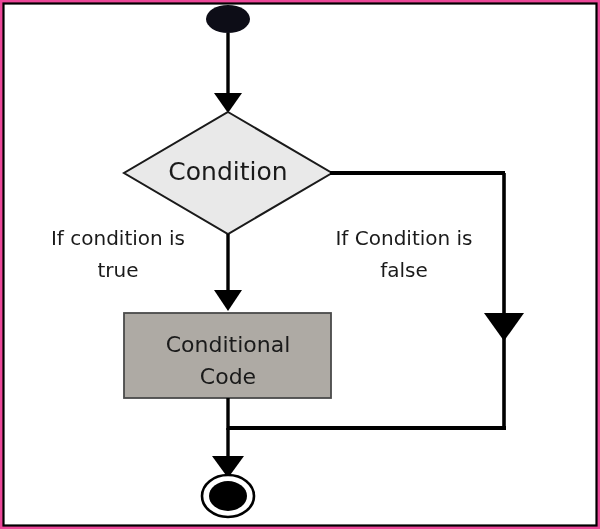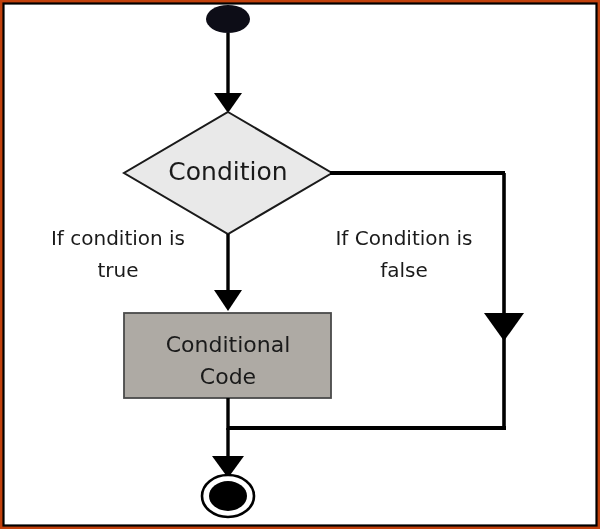--- a/index.html
+++ b/index.html
@@ -10,21 +10,21 @@
   body {
     width: 600px;
     height: 529px;
     font-family: "DejaVu Sans", sans-serif;
     overflow: hidden;
   }
   #canvas-frame {
     position: relative;
     width: 600px;
     height: 529px;
-    background: #c2410c;
+    background: #ec4899;
     box-sizing: border-box;
   }
   #flow-svg {
     position: absolute;
     left: 0;
     top: 0;
     width: 600px;
     height: 529px;
     display: block;
   }

